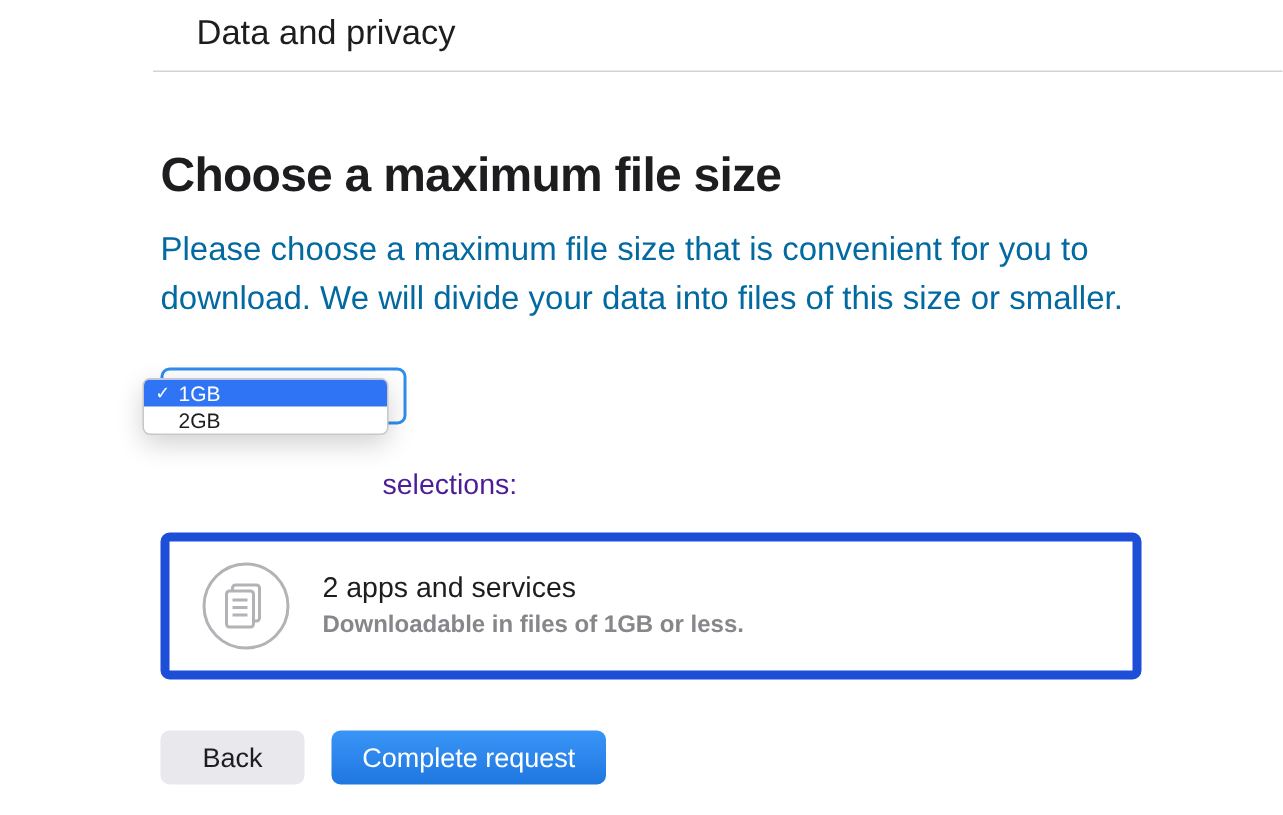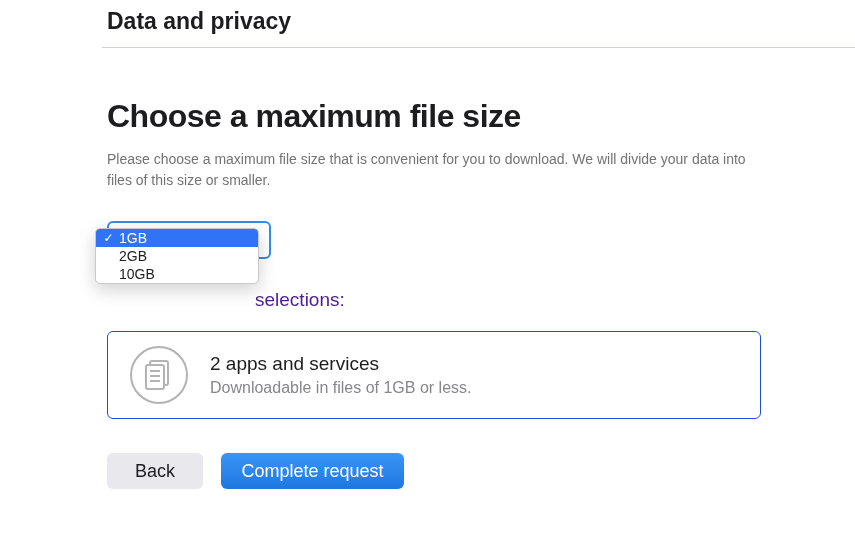--- a/index.html
+++ b/index.html
@@ -9,40 +9,41 @@
       color: #1d1d1f;
       width: 855px;
       height: 543px;
       overflow: hidden;
     }
     .container {
       padding: 0 0 0 107px;
     }
     .breadcrumb {
       font-size: 23px;
-      font-weight: 700;
+      font-weight: 400;
       padding: 8px 0 12px 0;
+      margin-left: 24px;
     }
     .hr {
       border: none;
       border-top: 1px solid #d2d2d7;
       width: 755px;
       margin-left: -5px;
     }
     .page-title {
       font-size: 32px;
       font-weight: 700;
       margin-top: 50px;
       letter-spacing: -0.5px;
     }
     .page-desc {
-      font-size: 14px;
+      font-size: 22px;
       line-height: 1.5;
       margin-top: 14px;
-      color: #737373;
+      color: #0369a1;
       max-width: 650px;
     }
     .select-wrap {
       position: relative;
       margin-top: 30px;
     }
     .select-box {
       width: 164px;
       height: 38px;
       border: 2px solid #2f8ded;
@@ -98,21 +99,21 @@
     .review-text {
       margin-top: 30px;
       font-size: 19px;
       color: #4c1d95;
       margin-left: 148px;
       position: relative;
     }
     .summary-card {
       margin-top: 20px;
       width: 654px;
-      border: 1px solid #1d4ed8;
+      border: 6px solid #1d4ed8;
       border-radius: 6px;
       padding: 14px 22px;
       display: flex;
       align-items: center;
       gap: 22px;
     }
     .summary-icon-circle {
       width: 58px;
       height: 58px;
       border: 2px solid #b3b3b7;
@@ -124,20 +125,21 @@
     }
     .summary-icon-circle svg { display: block; }
     .summary-text-title {
       font-size: 19px;
       color: #1d1d1f;
     }
     .summary-text-sub {
       font-size: 16px;
       color: #86868b;
       margin-top: 4px;
+      font-weight: bold;
     }
     .button-row {
       margin-top: 34px;
       display: flex;
       gap: 18px;
     }
     .btn {
       height: 36px;
       border-radius: 6px;
       font-size: 18px;
@@ -186,24 +188,20 @@
 
     <div class="dropdown">
       <div class="dropdown-item selected">
         <span class="check">✓</span>
         <span class="label">1GB</span>
       </div>
       <div class="dropdown-item">
         <span class="check"></span>
         <span class="label">2GB</span>
       </div>
-      <div class="dropdown-item">
-        <span class="check"></span>
-        <span class="label">10GB</span>
-      </div>
     </div>
   </div>
 
   <div class="review-text">selections:</div>
 
   <div class="summary-card">
     <div class="summary-icon-circle">
       <svg width="30" height="32" viewBox="0 0 30 32" fill="none">
         <rect x="6" y="2" width="18" height="24" rx="2" stroke="#b3b3b7" stroke-width="2"></rect>
         <rect x="2" y="6" width="18" height="24" rx="2" fill="#fff" stroke="#b3b3b7" stroke-width="2"></rect>

